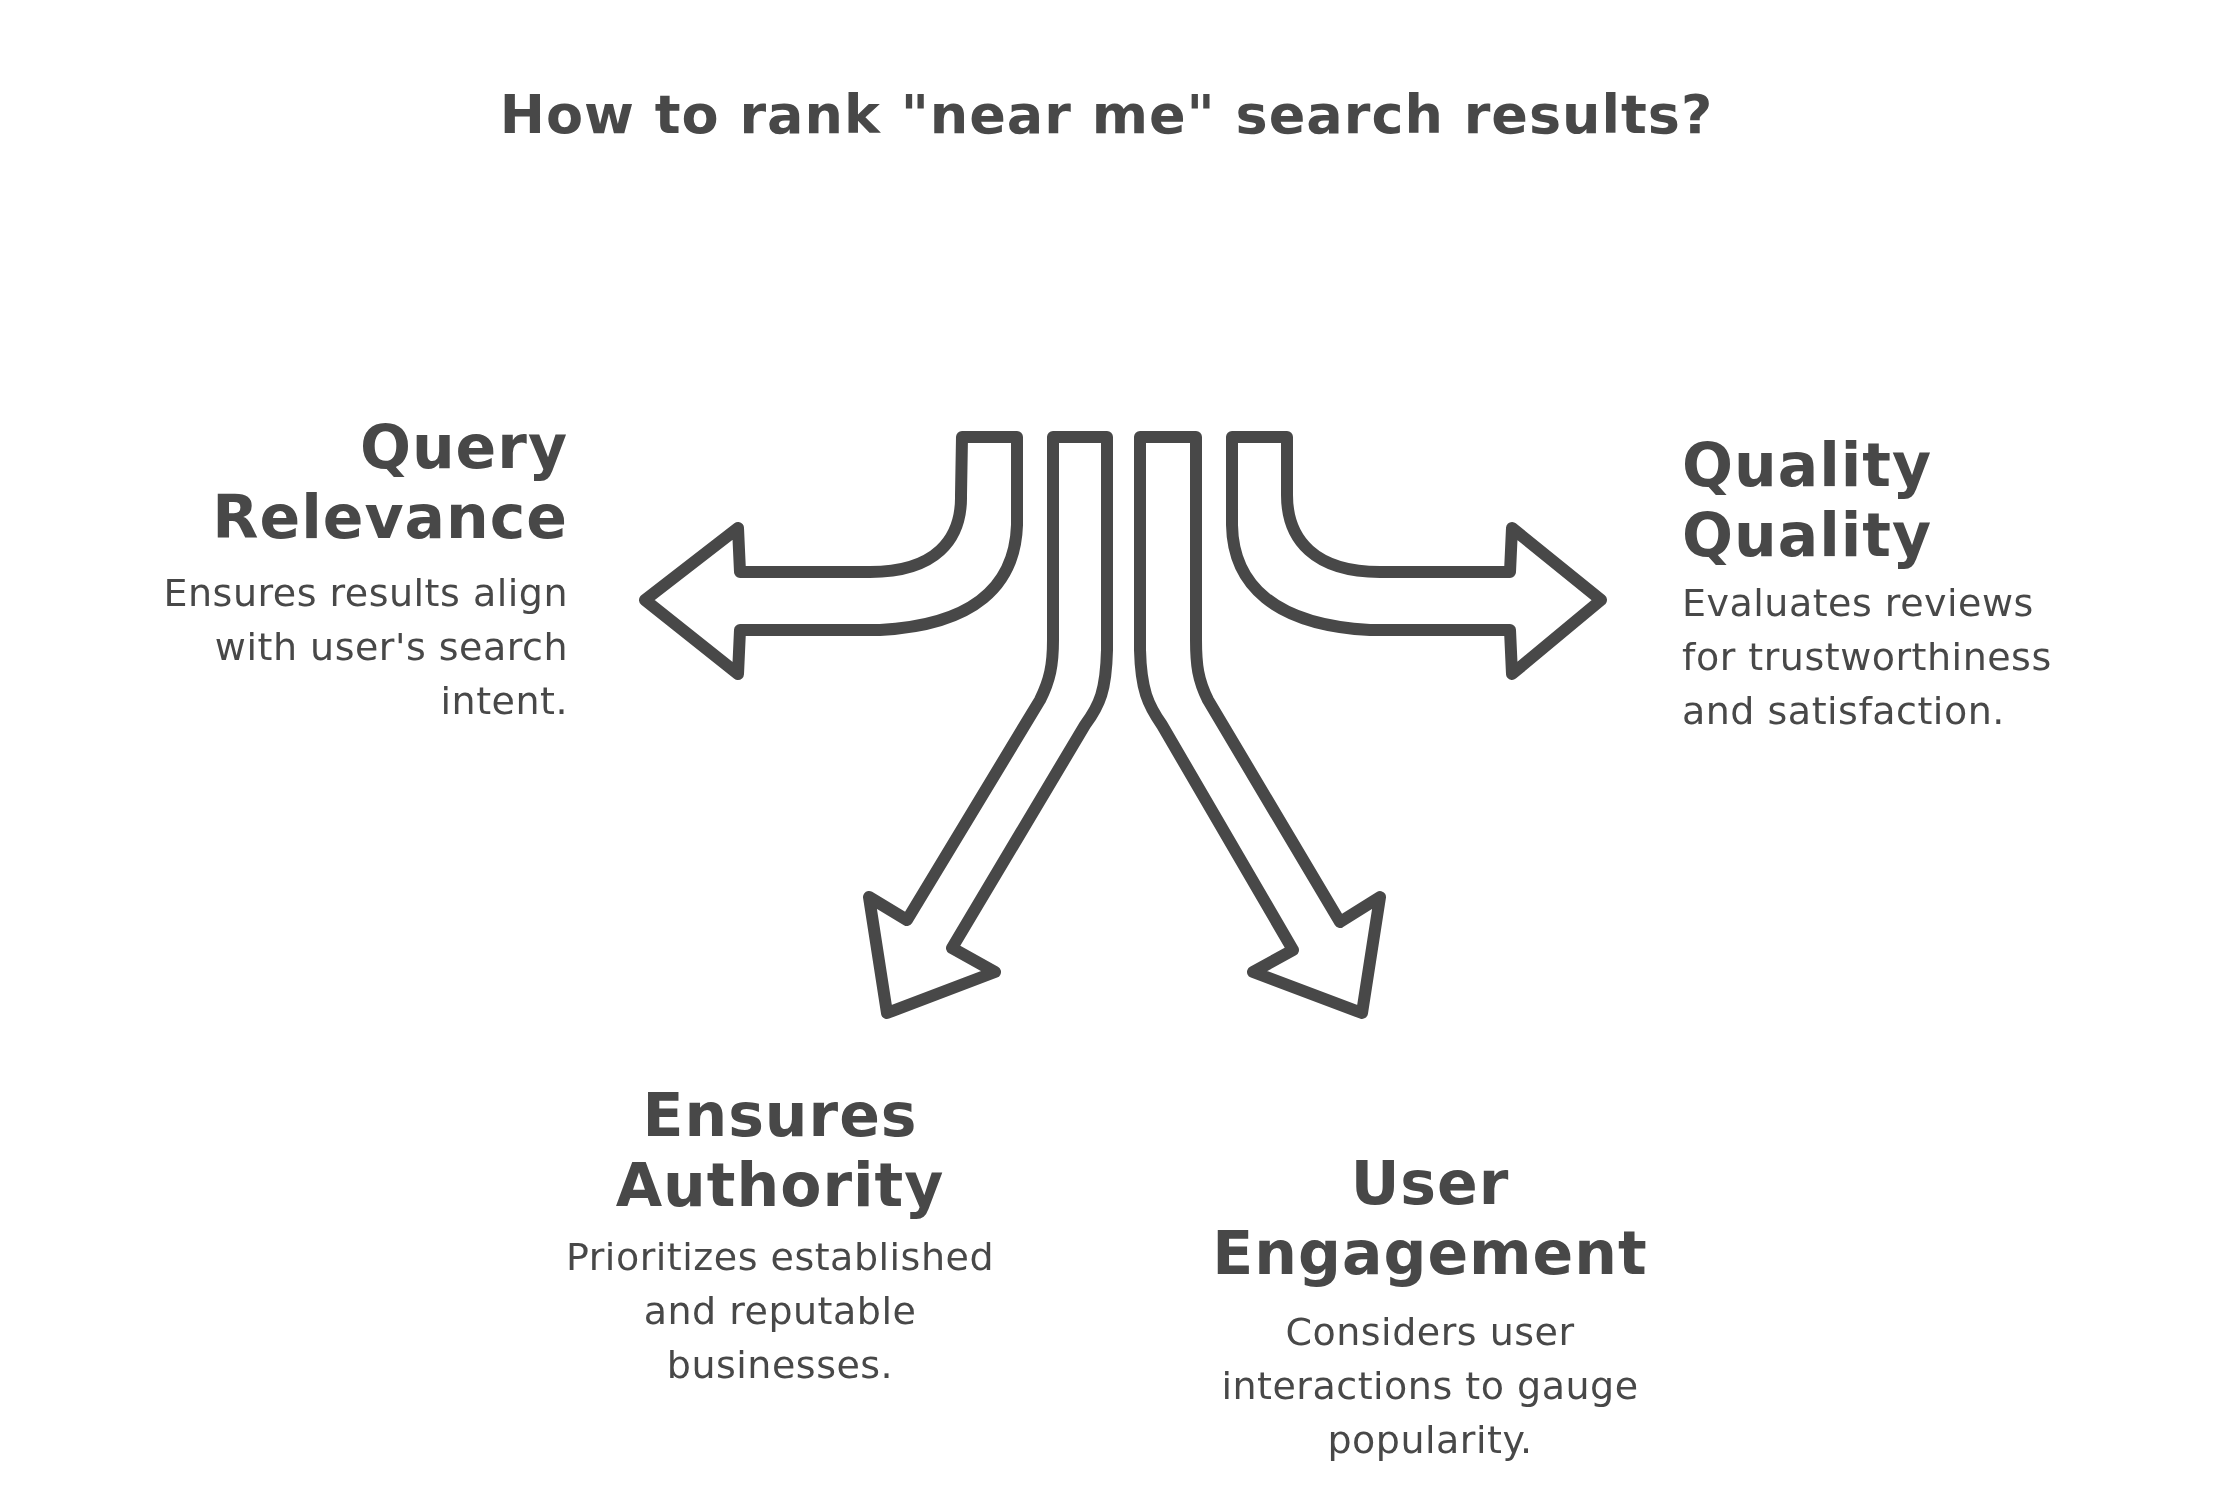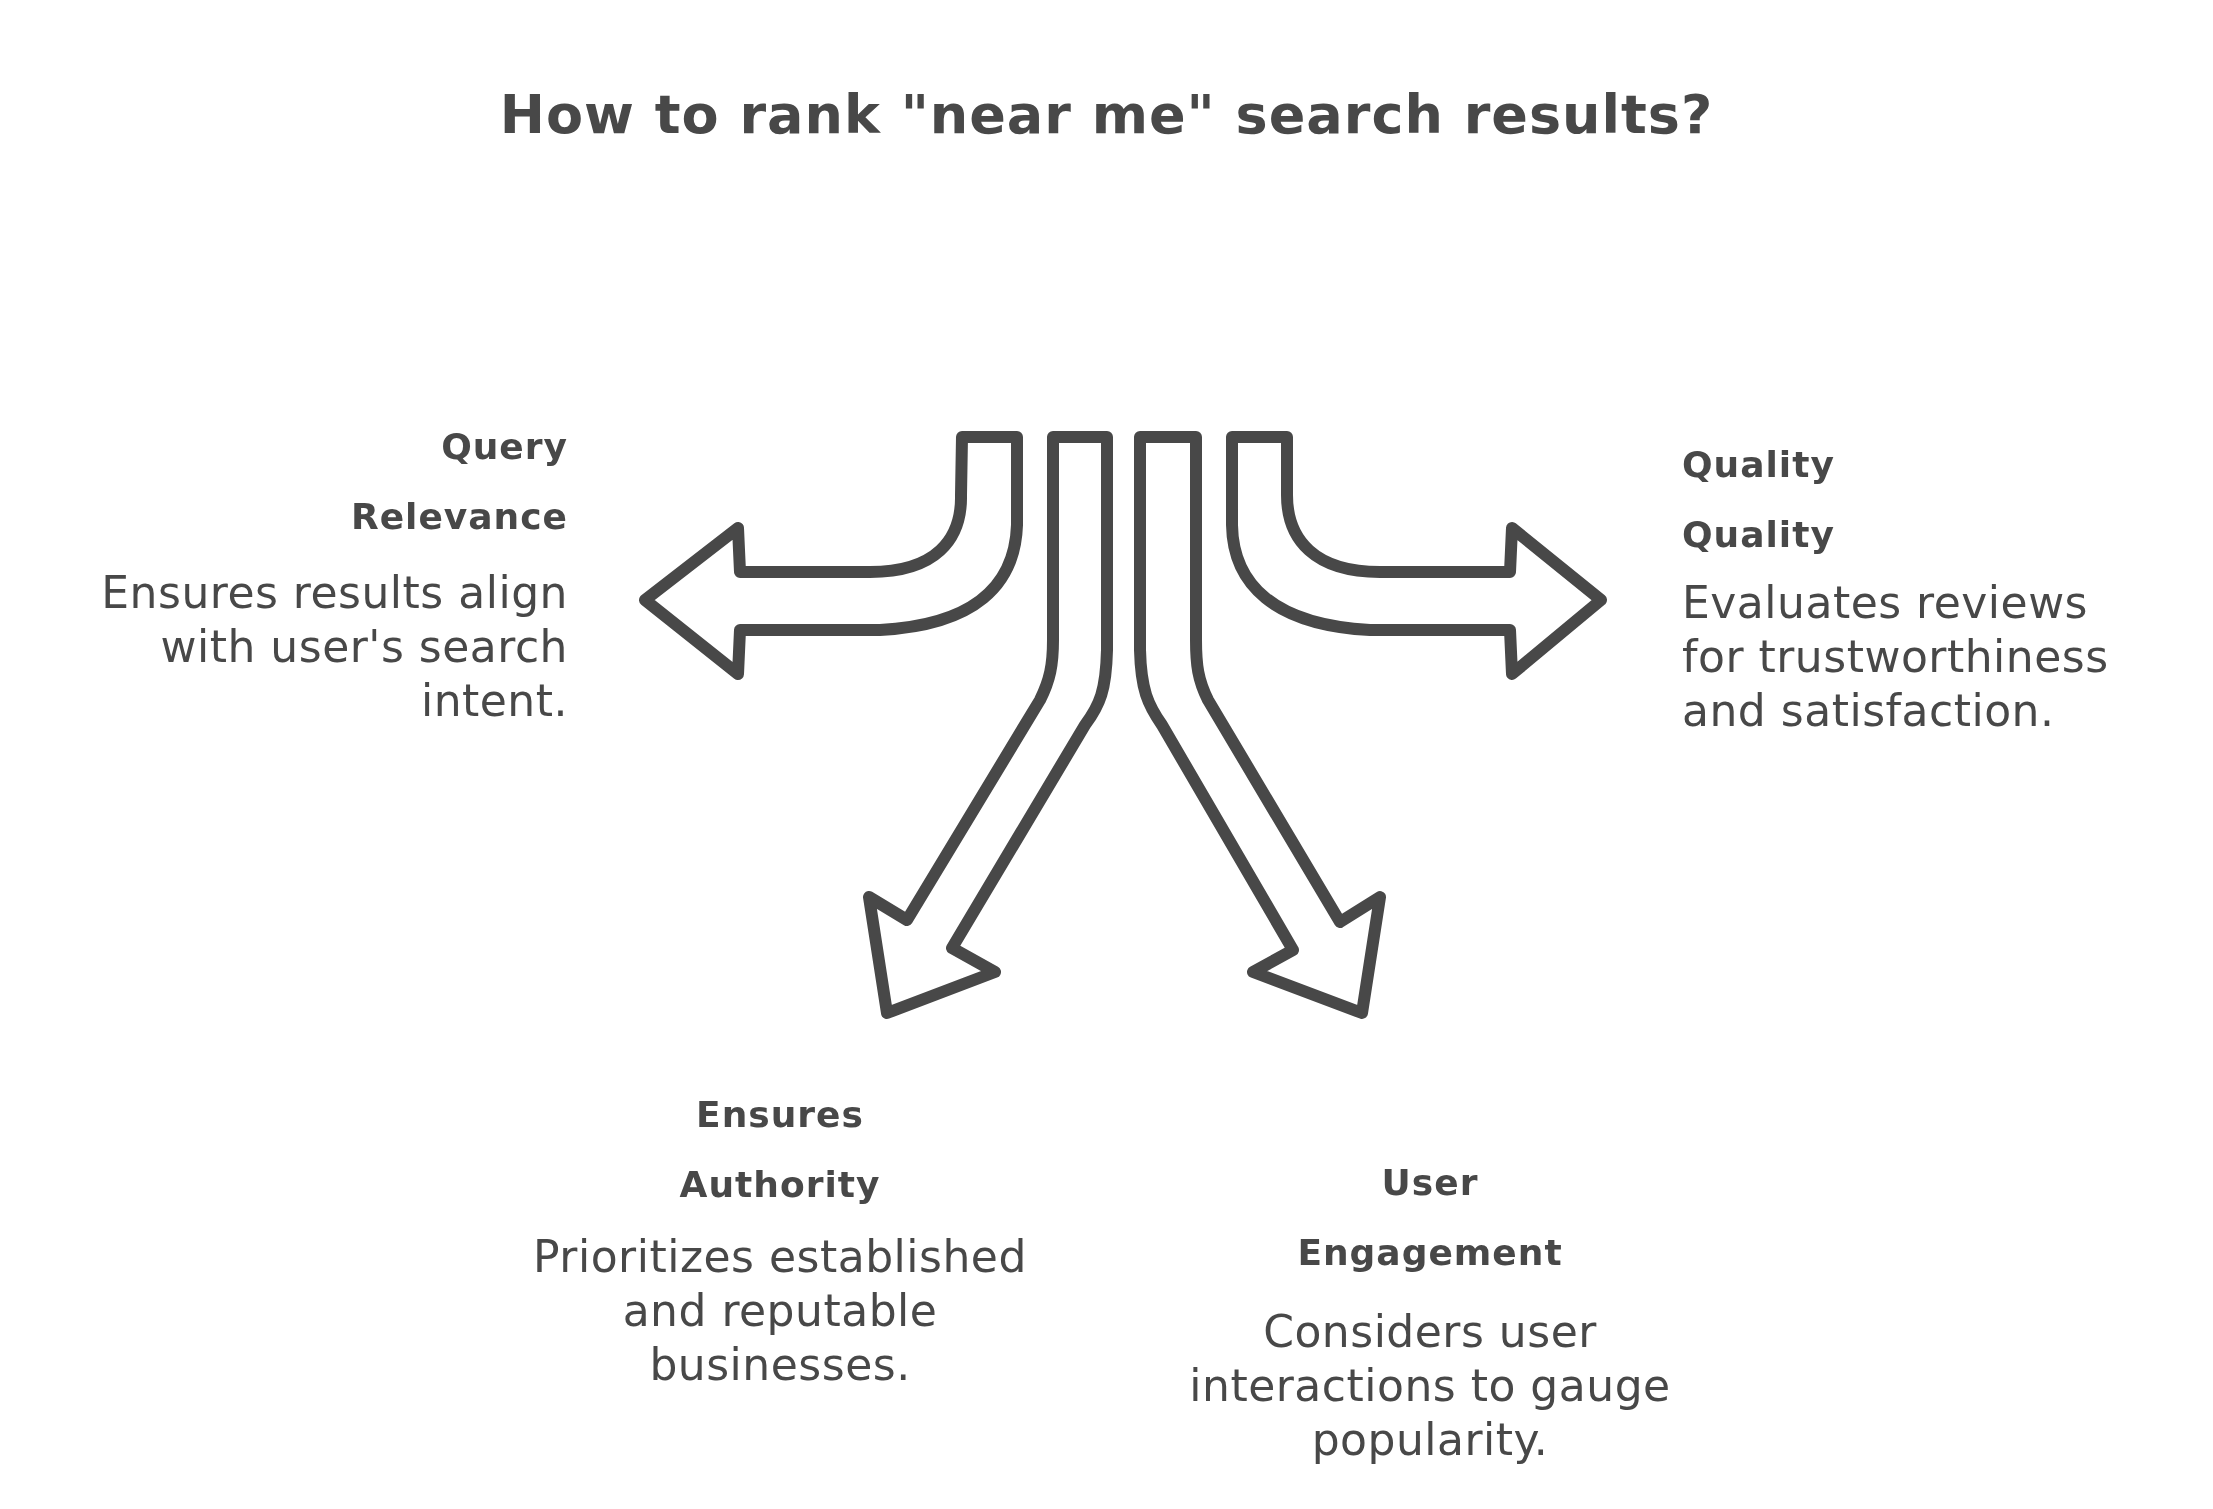--- a/index.html
+++ b/index.html
@@ -3,23 +3,23 @@
 <meta charset="utf-8">
 <style>
   html, body { margin: 0; padding: 0; background: #ffffff; }
   body { width: 2213px; height: 1509px; position: relative; overflow: hidden;
          font-family: "DejaVu Sans", sans-serif; color: #484848; }
   .title { position: absolute; left: 0; width: 2213px; top: 82px; text-align: center;
            font-family: "DejaVu Sans", sans-serif; font-weight: bold; font-size: 54px;
            letter-spacing: 1px; color: #484848; margin: 0; line-height: 66px; }
   .diagram { position: absolute; left: 0; top: 0; width: 2213px; height: 1509px; }
   .block { position: absolute; }
-  .block .heading { font-family: "DejaVu Sans", sans-serif; font-weight: bold; font-size: 36px;
+  .block .heading { font-family: "DejaVu Sans", sans-serif; font-weight: bold; font-size: 60px;
                     line-height: 70px; color: #484848; margin: 0; letter-spacing: 1px; }
-  .block .desc { font-family: "DejaVu Sans", sans-serif; font-size: 44px; line-height: 54px;
+  .block .desc { font-family: "DejaVu Sans", sans-serif; font-size: 38px; line-height: 54px;
                  color: #484848; margin: 0; letter-spacing: 0.5px; }
   .block-left { right: 1645px; top: 412px; width: 520px; text-align: right; }
   .block-right { left: 1682px; top: 430px; width: 520px; text-align: left; }
   .block-bl { left: 520px; top: 1080px; width: 520px; text-align: center; }
   .block-br { left: 1170px; top: 1148px; width: 520px; text-align: center; }
   .block-left .desc { margin-top: 14px; }
   .block-right .desc { margin-top: 6px; }
   .block-bl .desc { margin-top: 10px; }
   .block-br .desc { margin-top: 17px; }
   svg .arrow { fill: #ffffff; stroke: #484848; stroke-width: 12; stroke-linejoin: round; stroke-linecap: round; }

